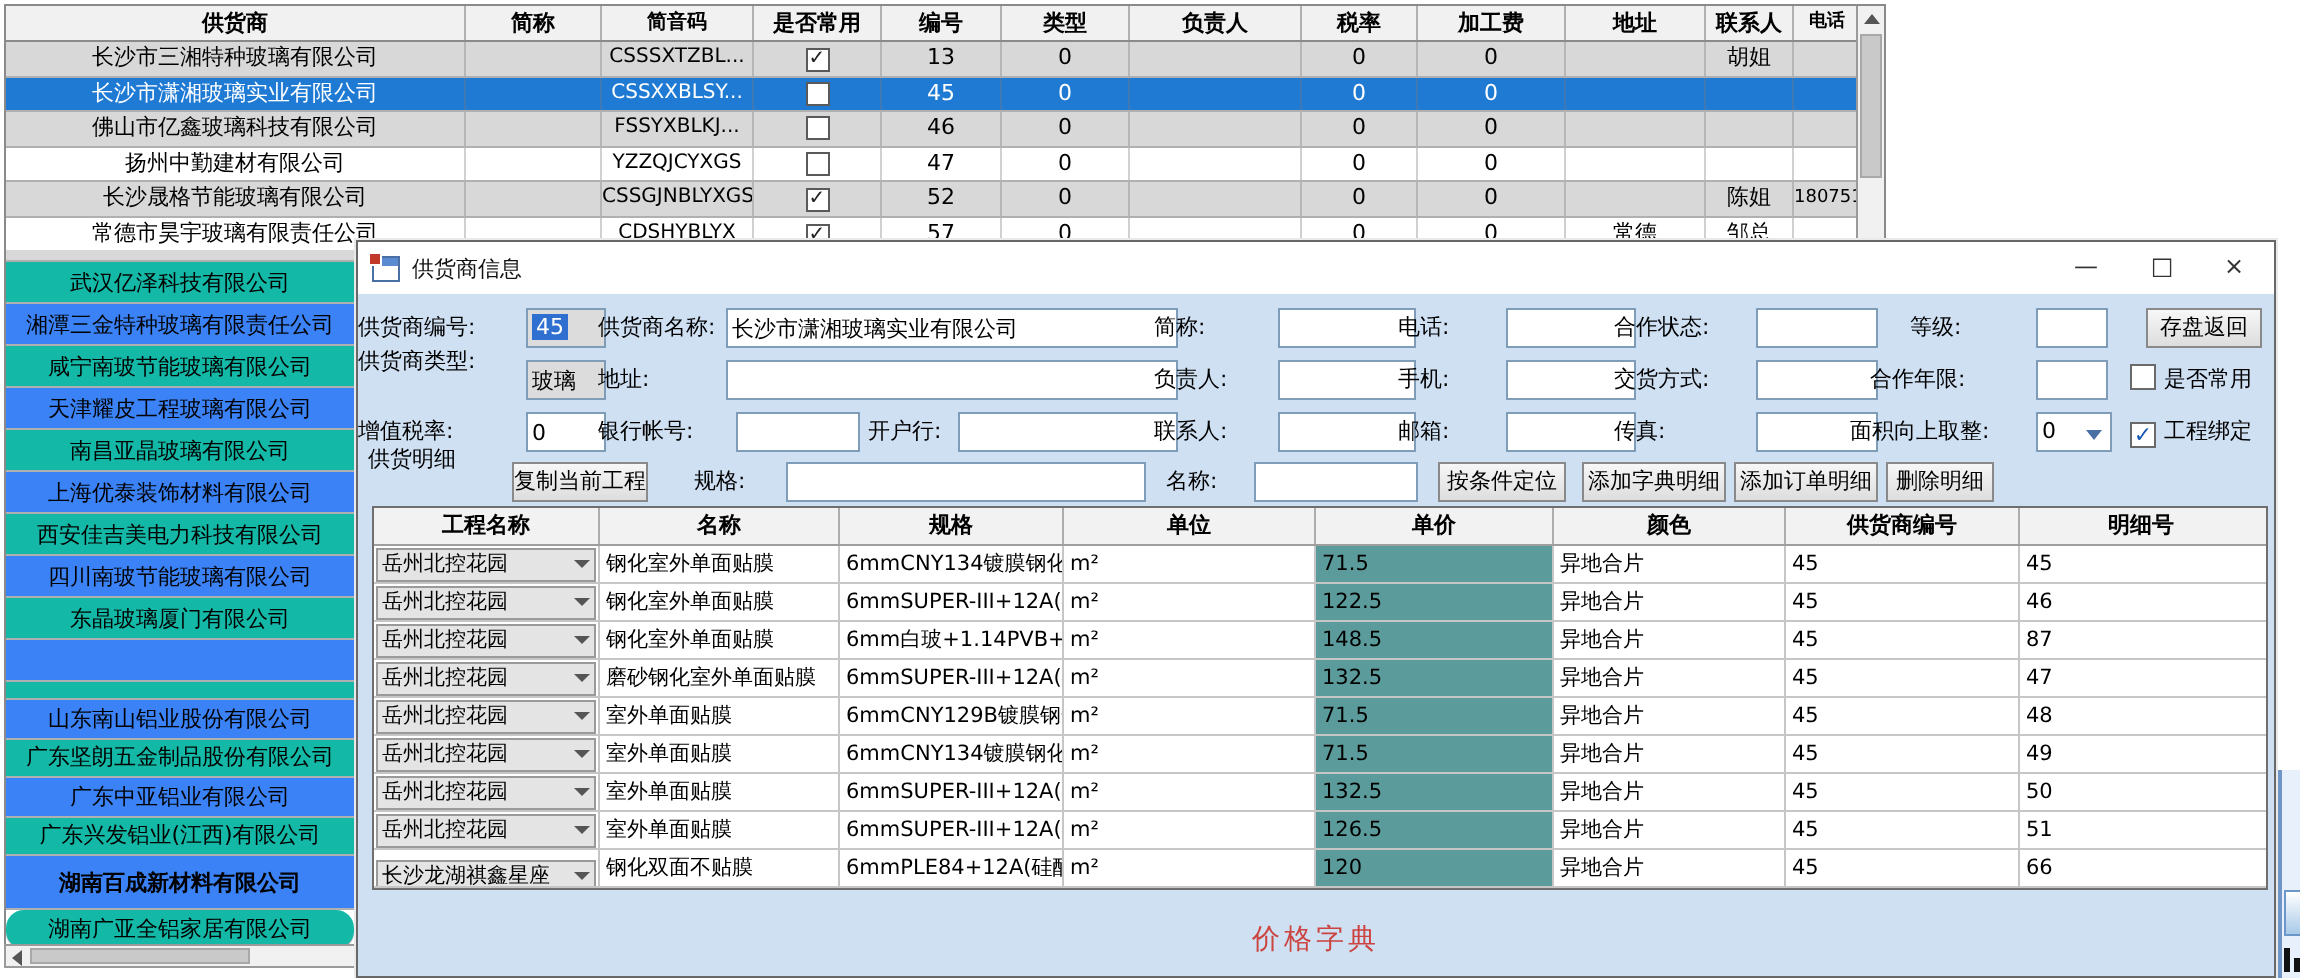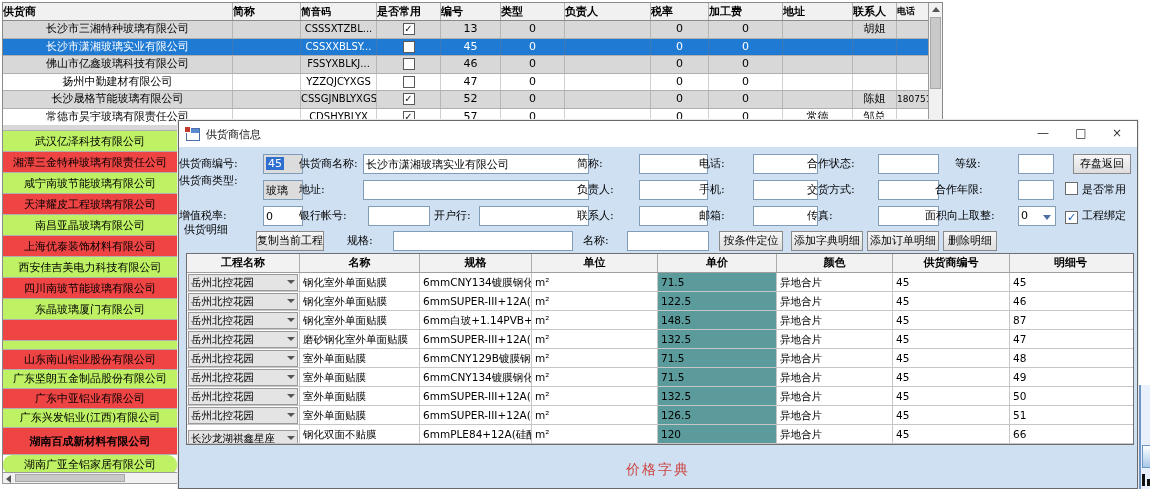--- a/index.html
+++ b/index.html
@@ -3,40 +3,40 @@
 <meta charset="utf-8">
 <title>供货商信息</title>
 <style>
   *{box-sizing:border-box;margin:0;padding:0}
   html,body{width:1150px;height:489px;overflow:hidden}
   body{position:relative;background:#fff;font-family:"DejaVu Sans","Liberation Sans",sans-serif;font-size:11px;color:#000}
 
   
   .bg-table{position:absolute;left:2px;top:2px;width:941px;border:1px solid #8a8a8a;background:#fff}
   .thead{display:flex;height:18px;background:#f1f1f1;border-bottom:1px solid #8a8a8a}
-  .thead .tc{font-weight:bold;line-height:17px;border-right:1px solid #b0b0b0;overflow:hidden;white-space:nowrap}
+  .thead .tc{font-weight:bold;line-height:17px;text-align:center;border-right:1px solid #b0b0b0;overflow:hidden;white-space:nowrap}
   .trow{display:flex;height:17.5px;border-bottom:1px solid #b0b0b0;background:#fff}
   .trow.g{background:#d8d8d8}
   .trow.sel{background:#1f7ad4;color:#fff}
   .trow .tc{line-height:16.5px;text-align:center;border-right:1px solid rgba(120,120,120,.35);overflow:hidden;white-space:nowrap}
   .w-name{width:230px}.w-abbr{width:68px}.w-code{width:76px;font-size:10px}
   .w-common{width:64px}.w-id{width:60px}.w-type{width:64px}.w-manager{width:86px}
   .w-tax{width:58px}.w-fee{width:74px}.w-address{width:70px}.w-contact{width:44px}
   .w-phone{width:33px;border-right:none!important;font-size:9px}
   .cb{display:inline-block;width:12px;height:12px;margin-top:2px;background:#fff;border:1px solid #5a5a5a;line-height:10px;font-size:10px;color:#222;text-align:center}
   
   .vscroll{position:absolute;right:0;top:0;width:14px;height:123px;background:#f1f1f1;border-left:1px solid #9a9a9a}
   .vscroll .arr-up{position:absolute;top:4px;left:3px;width:0;height:0;border-left:4px solid transparent;border-right:4px solid transparent;border-bottom:5px solid #555}
   .vscroll .thumb{position:absolute;top:14px;left:1px;width:11px;height:72px;background:#c9c9c9;border:1px solid #a8a8a8}
 
   
   .left-list{position:absolute;left:2px;top:125px;width:176px;border-left:1px solid #8a8a8a;border-right:1px solid #8a8a8a;background:#fff}
   .sliver{height:6px;background:#d8d8d8;border-bottom:1px solid #b0b0b0}
-  .lrow{display:flex;align-items:center;justify-content:center;border-bottom:1px solid #b0b0b0;background:#ef4444;overflow:hidden;white-space:nowrap}
-  .lrow.g{background:#bef264}
+  .lrow{display:flex;align-items:center;justify-content:center;border-bottom:1px solid #b0b0b0;background:#3b82f6;overflow:hidden;white-space:nowrap}
+  .lrow.g{background:#14b8a6}
   .hscroll{position:absolute;left:2px;top:472px;width:176px;height:12px;background:#f1f1f1;border:1px solid #9a9a9a}
   .hscroll .arr-left{position:absolute;left:3px;top:2px;width:0;height:0;border-top:4px solid transparent;border-bottom:4px solid transparent;border-right:5px solid #555}
   .hscroll .thumb{position:absolute;left:12px;top:1px;width:110px;height:8px;background:#c9c9c9;border:1px solid #a8a8a8}
 
   
   .dialog{position:absolute;left:178px;top:120px;width:960px;height:369px;border:1px solid #686868;background:#cfe0f3;box-shadow:0 0 0 1px #e9e9e9}
   .titlebar{position:relative;height:26px;background:#fff;display:flex;align-items:center}
   .app-icon{width:14px;height:13px;margin-left:7px;margin-right:6px;position:relative;background:#fff;border:1px solid #4a6fa5}
   .app-icon:before{content:"";position:absolute;left:0;top:0;width:100%;height:4px;background:#5a8ad0}
   .app-icon:after{content:"";position:absolute;left:-3px;top:-3px;width:5px;height:5px;background:#c0392b;border:1px solid #fff}

